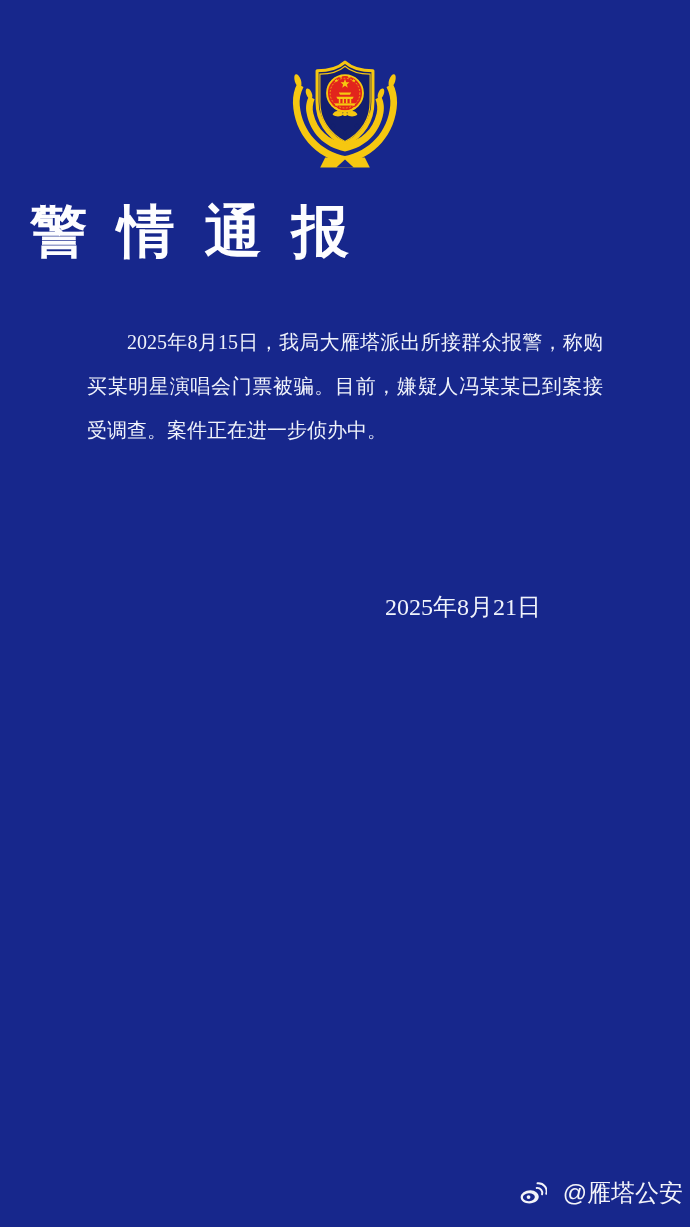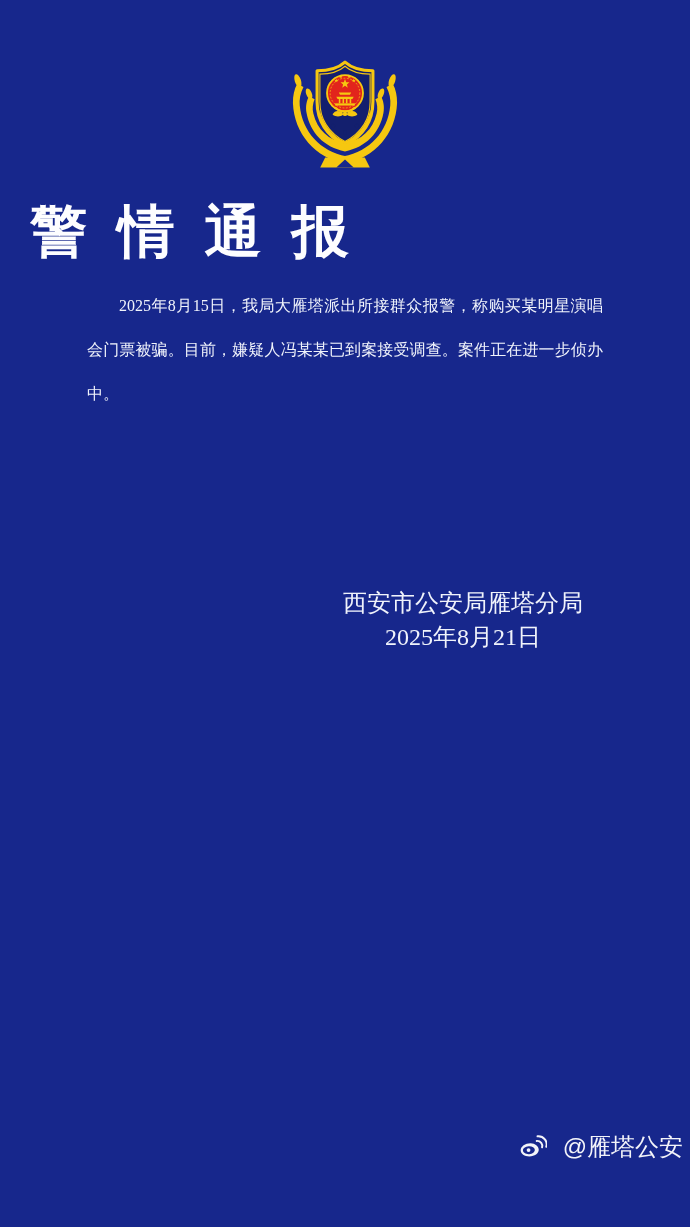--- a/index.html
+++ b/index.html
@@ -21,35 +21,35 @@
   .bgfill{fill:var(--bg,#17278c);}
   .shieldfill{fill:var(--shield,#131f6e);}
   
   .title{
     position:absolute;top:200px;left:0;width:100%;
     text-align:left;font-size:57px;line-height:64px;font-weight:bold;
     letter-spacing:.53em;text-indent:.53em;color:#fdfdff;white-space:nowrap;
   }
   
   .body-text{
-    position:absolute;top:268px;left:87px;width:516px;
-    font-size:16px;line-height:44px;letter-spacing:0;
+    position:absolute;top:300px;left:87px;width:516px;
+    font-size:20px;line-height:44px;letter-spacing:0;
     text-align:justify;text-indent:2em;color:var(--text,#f0f3fb);
   }
   
   .signoff{
     position:absolute;top:588px;left:463px;transform:translateX(-50%);
     text-align:center;font-size:24px;line-height:30px;color:var(--text,#f0f3fb);
     white-space:nowrap;
   }
   .signoff .date-line{margin-top:4px;}
   
   .watermark{
-    position:absolute;right:7px;top:1134px;
-    display:flex;align-items:flex-start;gap:16px;
+    position:absolute;right:7px;top:1180px;
+    display:flex;align-items:flex-end;gap:16px;
     font-size:24px;line-height:26px;color:rgba(255,255,255,.95);
     font-family:"Liberation Sans","DejaVu Sans",sans-serif;
     white-space:nowrap;
   }
   .wm-stroke{stroke:rgba(255,255,255,.95);fill:none;stroke-linecap:round;}
   .wm-fill{fill:rgba(255,255,255,.95);}
 </style>
 </head>
 <body>
 
@@ -108,21 +108,20 @@
         <circle cx="100" cy="109.5" r="3.5"></circle>
       </g>
     </g>
   </svg>
 
   <div class="title">警情通报</div>
 
   <p class="body-text">2025年8月15日，我局大雁塔派出所接群众报警，称购买某明星演唱会门票被骗。目前，嫌疑人冯某某已到案接受调查。案件正在进一步侦办中。</p>
 
   <div class="signoff">
-    <div class="sig-line">西安市公安局雁塔分局</div>
     <div class="date-line">2025年8月21日</div>
   </div>
 
   <div class="watermark">
     <svg width="28" height="25" viewBox="0 0 34 30" aria-hidden="true">
       <path class="wm-fill" d="M14,11 C7.5,11 2,15 2,19.5 C2,23.8 6.8,27 12.6,27 C19,27 24,23.4 24,19 C24,14.8 19.5,11 14,11 Z
         M12.4,24.3 C8.4,24.6 5,22.6 4.8,20 C4.6,17.4 7.7,15 11.7,14.7 C15.7,14.4 19,16.3 19.2,18.9 C19.4,21.5 16.4,24 12.4,24.3 Z"></path>
       <circle class="wm-fill" cx="11.6" cy="19.4" r="2.3"></circle>
       <path class="wm-stroke" d="M21.5,8.2 C23.6,8 25.7,8.9 27,10.5 C28.3,12.1 28.6,14.2 28,16" stroke-width="2.4"></path>
       <path class="wm-stroke" d="M22.5,2.6 C25.9,2.3 29.3,3.7 31.4,6.3 C33.5,8.9 34.1,12.3 33.1,15.3" stroke-width="2.4"></path>

